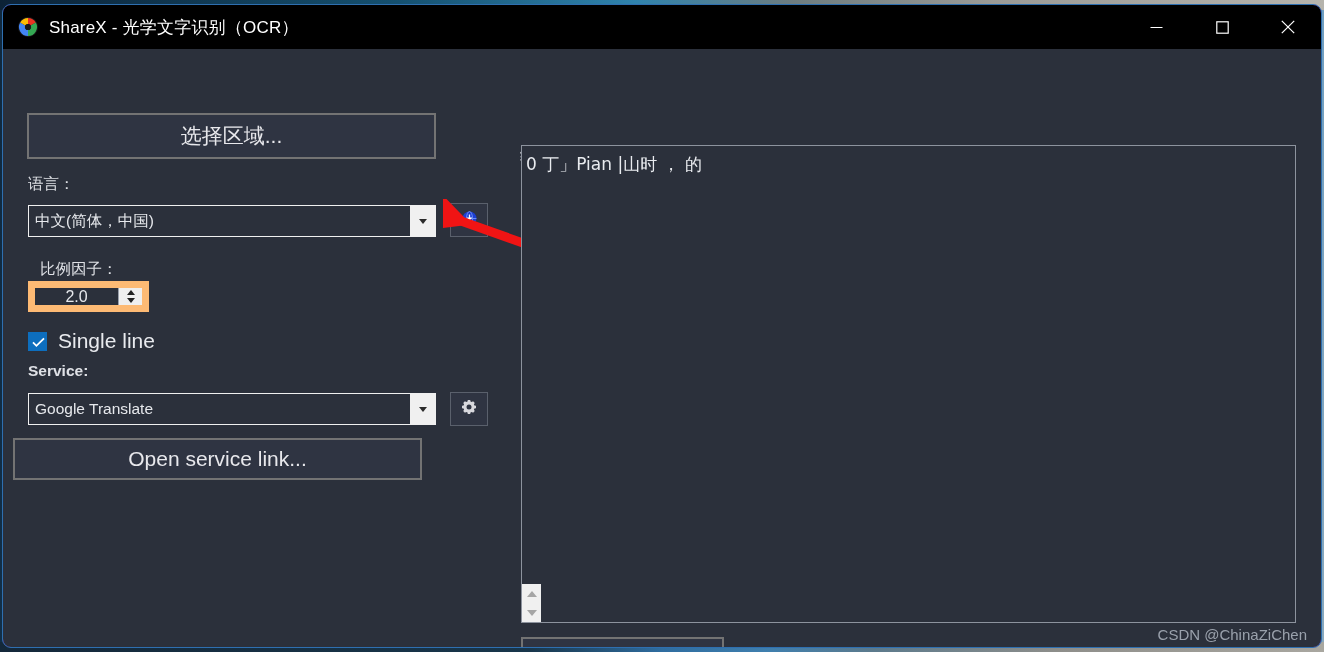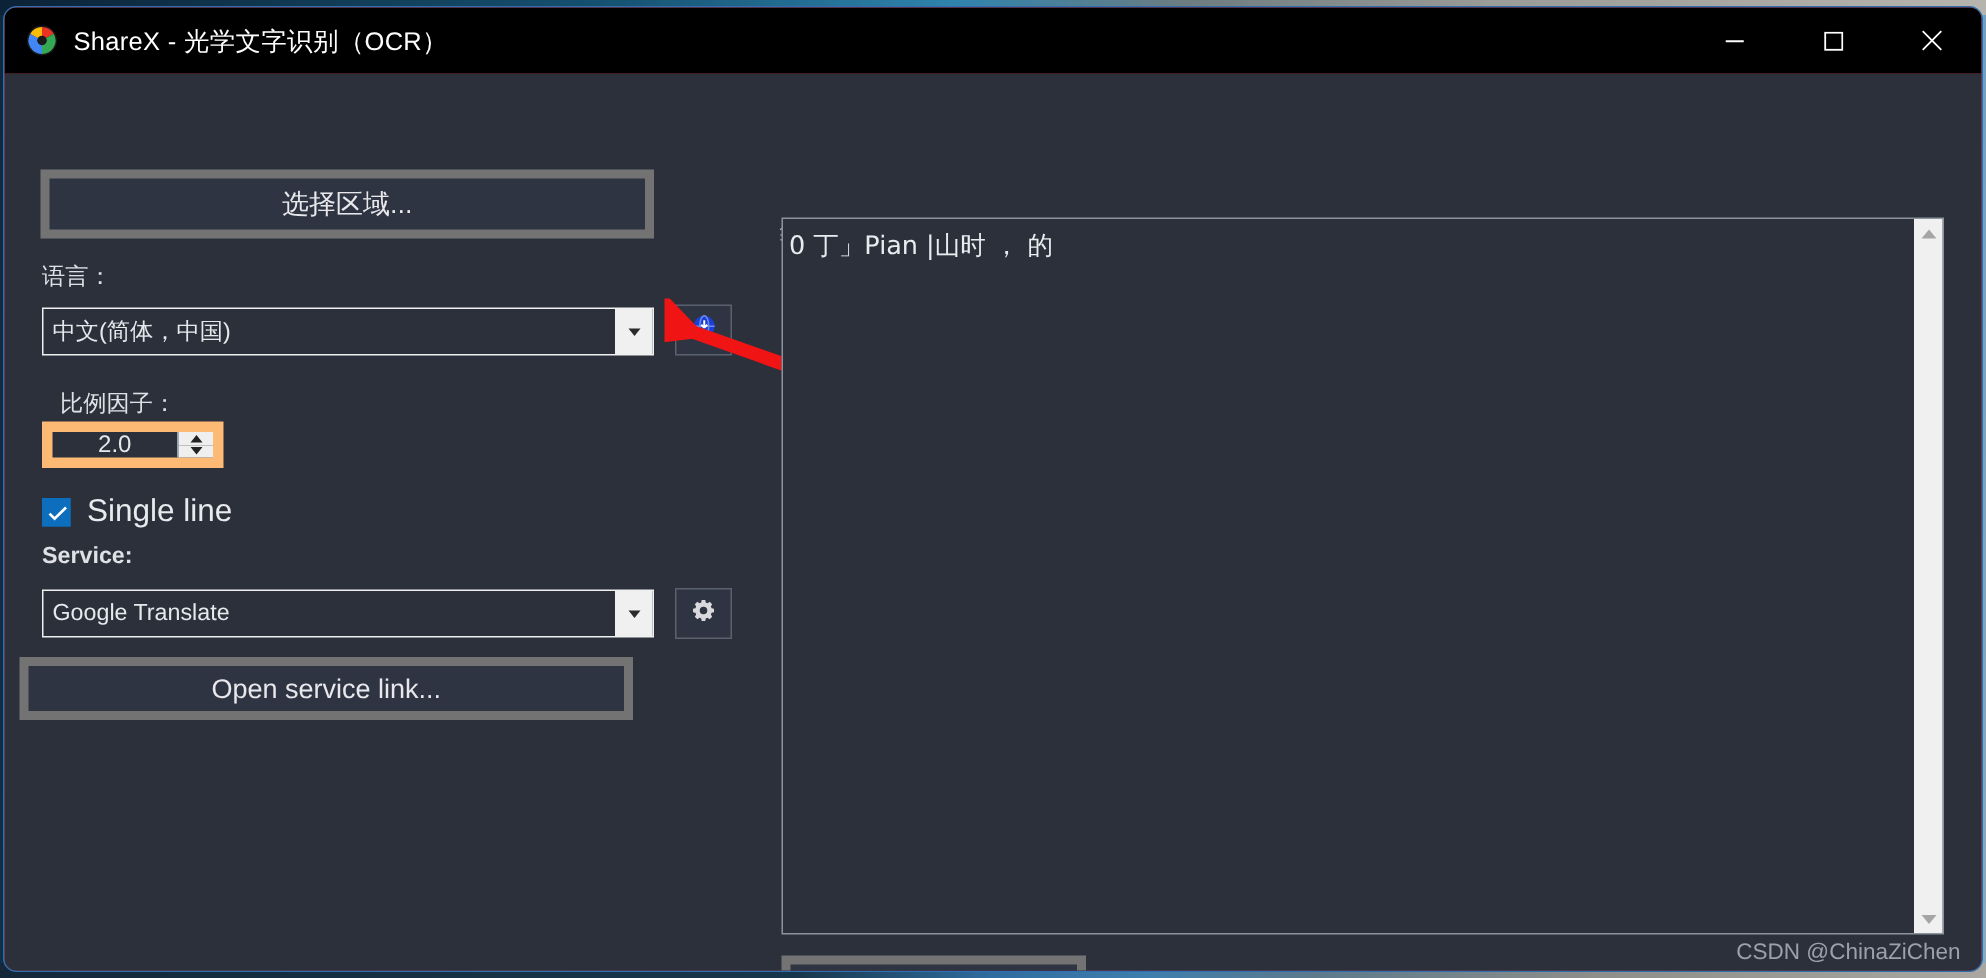--- a/index.html
+++ b/index.html
@@ -24,21 +24,21 @@
     background: linear-gradient(90deg,#14283a 0%,#18364b 40%,#2f6da0 50%,#3f7fae 58%,#5c7a8c 66%,#8e8e8a 80%,#a9a7a0 100%);
   }
 
   
   #window {
     position: absolute; left: 2px; top: 4px;
     width: 1320px; height: 644px;
     border-radius: 9px;
     border: 1px solid #2e6fb0;
     overflow: hidden;
-    background: #b91c1c;
+    background: #8b5cf6;
     box-shadow: 0 0 0 1px #1b3category;
   }
   #titlebar {
     position: relative;
     height: 44px; width: 100%;
     background: #000000;
     display: flex; align-items: center;
   }
   #app-logo {
     width: 22px; height: 22px; margin-left: 14px; margin-right: 10px;
@@ -61,23 +61,23 @@
     position: relative;
     width: 100%; height: 600px;
     background: #2b303b;
   }
 
   
   #left-pane { position: absolute; left: 0; top: 0; width: 505px; height: 600px; }
 
   .flat-btn {
     background: #2f3442;
-    border: 6px solid #737373;
+    border: 2px solid #737373;
     color: #e8e8ec;
-    font-size: 18px;
+    font-size: 21px;
     display: flex; align-items: center; justify-content: center;
     cursor: pointer;
   }
 
   #select-region-btn {
     position: absolute; left: 24px; top: 64px; width: 409px; height: 46px;
   }
 
   .field-label {
     position: absolute;
@@ -181,20 +181,21 @@
   }
   #arrow-svg { position: absolute; left: 440px; top: 150px; pointer-events: none; }
 
   
   #result-box {
     position: absolute; left: 518px; top: 96px;
     width: 775px; height: 478px;
     border: 1px solid #8d939e;
     background: #2b303b;
     display: flex;
+    flex-direction: column;
   }
   #result-text {
     flex: 1; padding: 7px 0 0 4px;
     color: #e9ebef; font-size: 17px; line-height: 1.35;
     white-space: pre-wrap; overflow: hidden;
     font-family: "DejaVu Sans","Liberation Sans",sans-serif;
   }
   #result-scrollbar {
     width: 19px; background: #f0f0f0;
     display: flex; flex-direction: column; justify-content: space-between;

